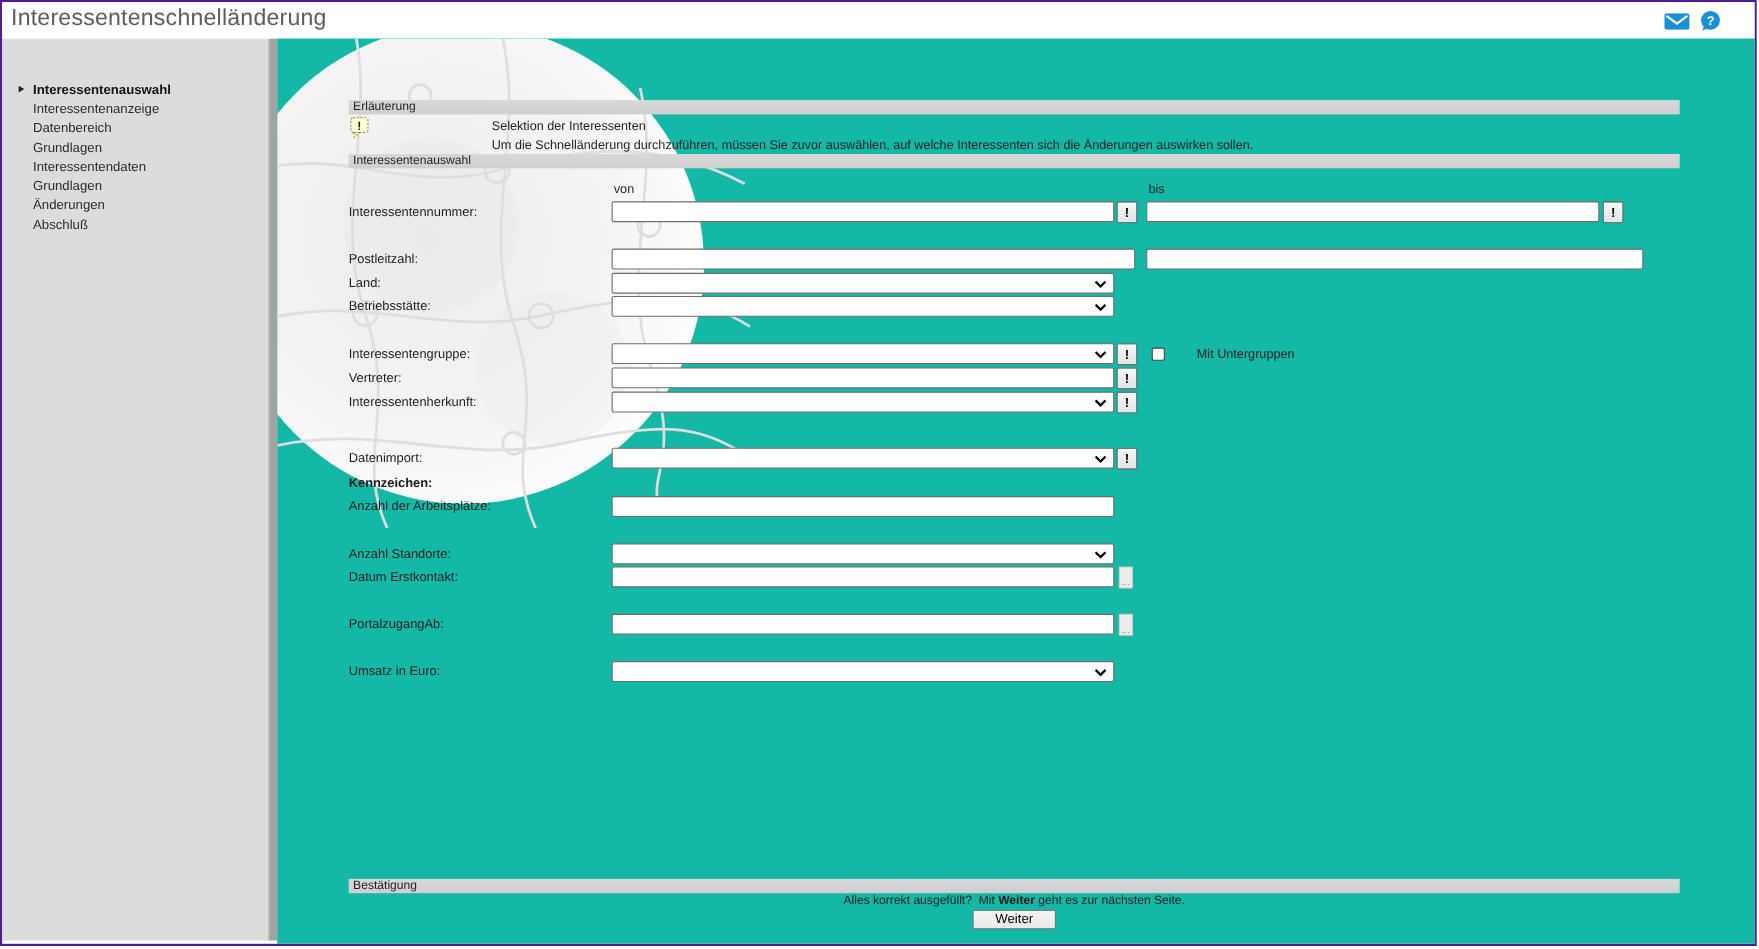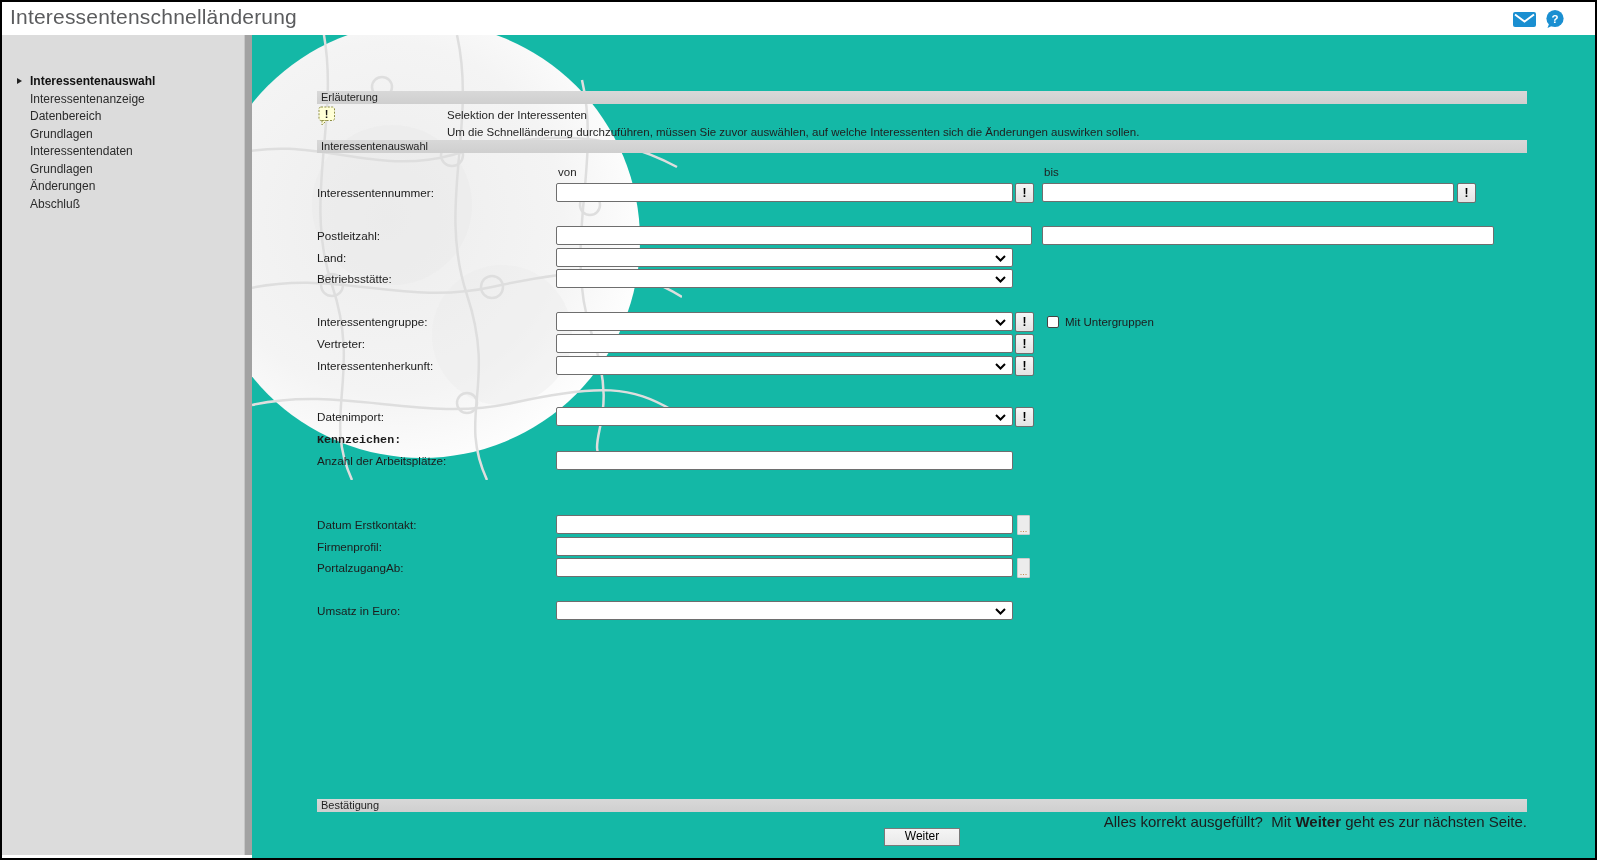--- a/index.html
+++ b/index.html
@@ -1,18 +1,18 @@
 <!DOCTYPE html>
 <html><head>
 <meta charset="utf-8">
 <style>
   * { margin:0; padding:0; box-sizing:border-box; }
   html,body { background:#fff; }
   body { font-family:"Liberation Sans","DejaVu Sans",sans-serif; width:1599px; height:863px; overflow:hidden; }
-  .page { width:1597px; height:860px; border:2px solid #000000; background:#fff; position:relative; display:flex; flex-direction:column; }
+  .page { width:1597px; height:860px; border:2px solid #4c1d95; background:#fff; position:relative; display:flex; flex-direction:column; }
 
   
   .titlebar { height:33px; position:relative; background:#fff; flex:0 0 auto; }
   .page-title { position:absolute; left:8px; top:3px; font-size:21px; color:#5b5c5e; letter-spacing:.2px; }
   .tb-icons { position:absolute; right:30px; top:7px; display:flex; gap:9px; align-items:center; }
   .tb-icon { cursor:pointer; display:inline-block; }
 
   
   .body-row { flex:1 1 auto; display:flex; min-height:0; }
   .sidebar { width:242px; background:#dcdcdc; height:calc(100% - 3px); padding-top:38px; flex:0 0 auto; }
@@ -25,32 +25,32 @@
   .watermark { position:absolute; left:0; top:0; pointer-events:none; }
 
   
   .bar { position:absolute; left:65px; width:1210px; height:13px; background:linear-gradient(#d8d8d8,#cfcfcf); font-size:11px; color:#1f1f1f; line-height:13px; padding-left:4px; }
 
   .txtline { position:absolute; font-size:11.5px; color:#1f1f1f; }
 
   
   .row { position:absolute; left:65px; width:1210px; height:21px; }
   .lbl { position:absolute; left:0; top:3px; width:235px; font-size:11.7px; color:#1c1c1c; }
-  .lbl.bold { font-weight:bold;font-family:Liberation Mono, monospace; }
+  .lbl.bold { font-weight:bold; }
   .txt { position:absolute; top:0; height:19px; border:1px solid #6e6e6e; border-radius:2px; background:#fff; font-size:12px; padding:0 4px; outline:none; font-family:inherit; }
   .sel { position:absolute; top:0; height:19px; border:1px solid #6e6e6e; border-radius:2px; background:#fff; cursor:pointer; }
   .chev { position:absolute; right:6px; top:6px; line-height:0; }
   .w457 { left:239px; width:457px; }
   .ex { position:absolute; top:0; height:20px; width:19px; border:1px solid #6e6e6e; border-radius:2px; background:linear-gradient(#f7f7f7,#e3e3e3); font-weight:bold; font-size:12px; color:#000; cursor:pointer; font-family:inherit; line-height:1; }
   .picker { position:absolute; top:0; height:20px; width:13px; border:1px solid #cccccc; border-radius:1px; background:#ececec; color:#c07a30; font-size:9px; line-height:26px; text-align:center; cursor:pointer; overflow:hidden; font-family:inherit; }
   .cb { position:absolute; width:12px; height:12px; border:1px solid #444; border-radius:2px; background:#fff; top:4px; cursor:pointer; }
-  .cb-label { position:absolute; font-size:11.5px; color:#1c1c1c; top:4px; }
-
-  
-  .confirm-text { position:absolute; left:65px; width:1210px; top:778px; text-align:right; font-size:15px; color:#1c1c1c; white-space:pre-wrap; }
+  .cb-label { position:absolute; font-size:11.5px; color:#1c1c1c; top:4px;margin-left:23px; }
+
+  
+  .confirm-text { position:absolute; left:65px; width:1210px; top:778px; text-align:center; font-size:11px; color:#1c1c1c; white-space:pre-wrap; }
   .confirm-text b { font-weight:bold; }
   .btn-wrap { position:absolute; left:65px; width:1210px; top:791px; text-align:center; }
   .btn { display:inline-block; min-width:76px; height:18px; border:1px solid #7a7a7a; background:linear-gradient(#f5f5f5,#e9e9e9); font-size:12px; color:#000; cursor:pointer; font-family:inherit; line-height:15px; padding:0 10px; }
 </style>
 </head>
 <body>
 
 <div class="page">
 
   <div class="titlebar">
@@ -205,31 +205,35 @@
       <div class="row" style="top:395px">
         <span class="lbl bold">Kennzeichen:</span>
       </div>
 
       <div class="row" style="top:416px">
         <span class="lbl">Anzahl der Arbeitsplätze:</span>
         <input class="txt w457" type="text" style="">
       </div>
 
 
+      <div class="row" style="top:459px">
+        <span class="lbl">Anzahl Standorte:</span>
+        <div class="sel w457">
+            <span class="chev"><svg width="11" height="7" viewBox="0 0 11 7">
+                <path d="M1 1 L5.5 5.5 L10 1" stroke="#000" stroke-width="2" fill="none"></path>
+              </svg></span>
+          </div>
+      </div>
 
       <div class="row" style="top:480px">
         <span class="lbl">Datum Erstkontakt:</span>
         <input class="txt w457" type="text" style="">
         <button class="picker" style="left:700px">...</button>
       </div>
 
-      <div class="row" style="top:502px">
-        <span class="lbl">Firmenprofil:</span>
-        <input class="txt w457" type="text" style="">
-      </div>
 
       <div class="row" style="top:523px">
         <span class="lbl">PortalzugangAb:</span>
         <input class="txt w457" type="text" style="">
         <button class="picker" style="left:700px">...</button>
       </div>
 
 
       <div class="row" style="top:566px">
         <span class="lbl">Umsatz in Euro:</span>

